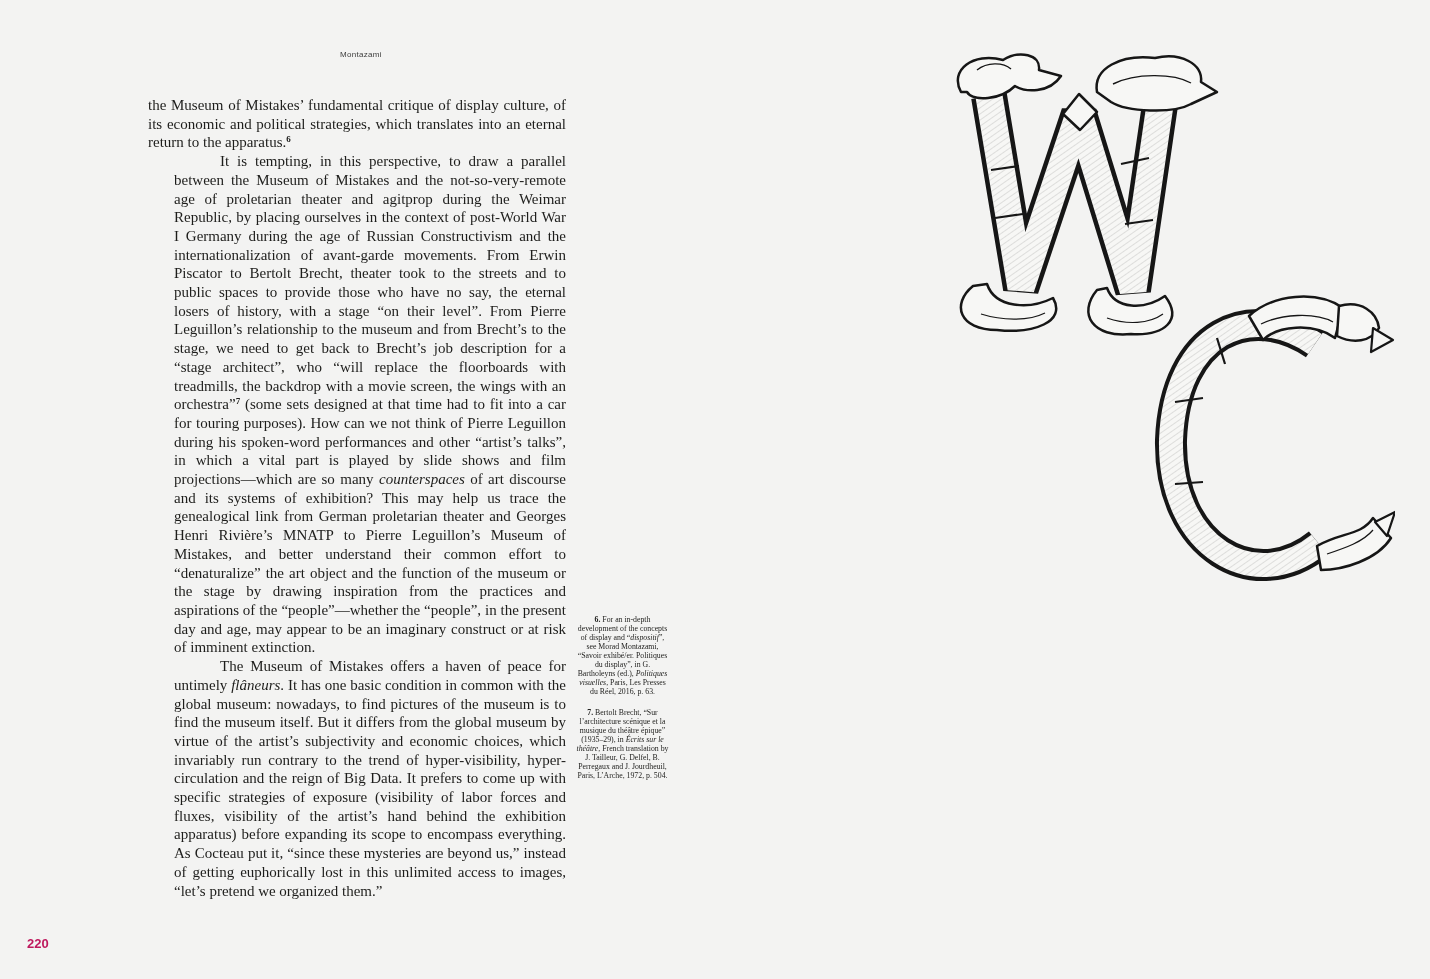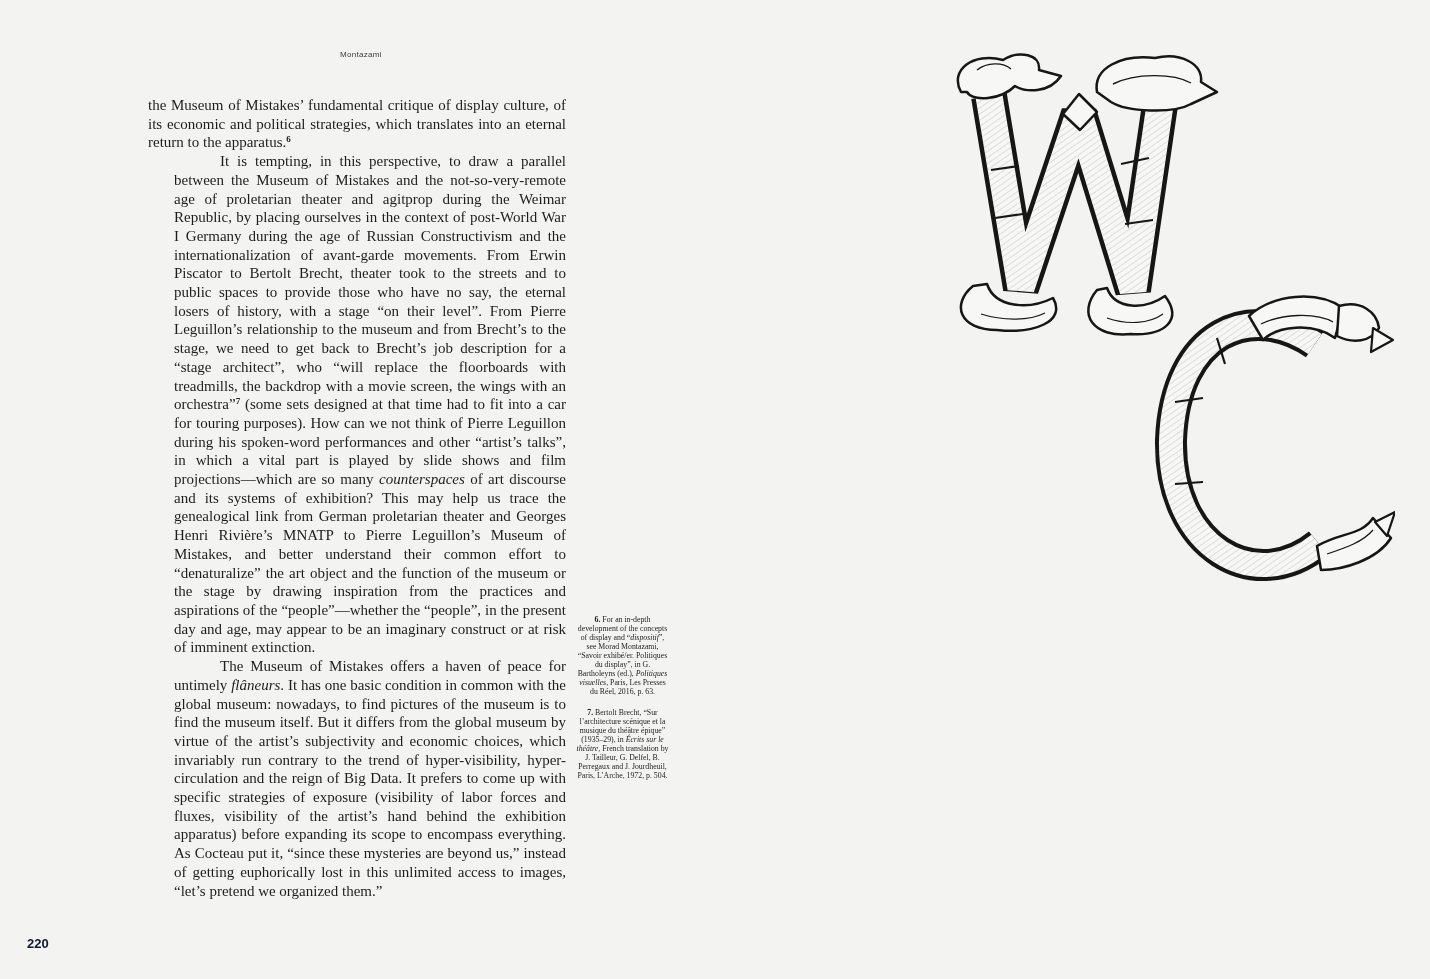--- a/index.html
+++ b/index.html
@@ -33,21 +33,21 @@
     position:absolute;left:576px;top:615px;width:93px;
     font-size:7.8px;line-height:9px;color:#232321;
     text-align:center;
   }
   .footnote-column p{margin:0 0 12px 0;}
   .footnote-column b{font-weight:bold;}
   .footnote-column i{font-style:italic;}
   .page-number{
     position:absolute;left:27px;top:936px;
     font-family:"Liberation Sans", sans-serif;
-    font-size:13px;font-weight:bold;color:#0f172a;
+    font-size:13px;font-weight:bold;color:#be185d;
   }
   .illustration{
     position:absolute;left:925px;top:42px;width:470px;height:560px;
   }
 </style>
 </head>
 <body>
 
 <div class="page">
 

